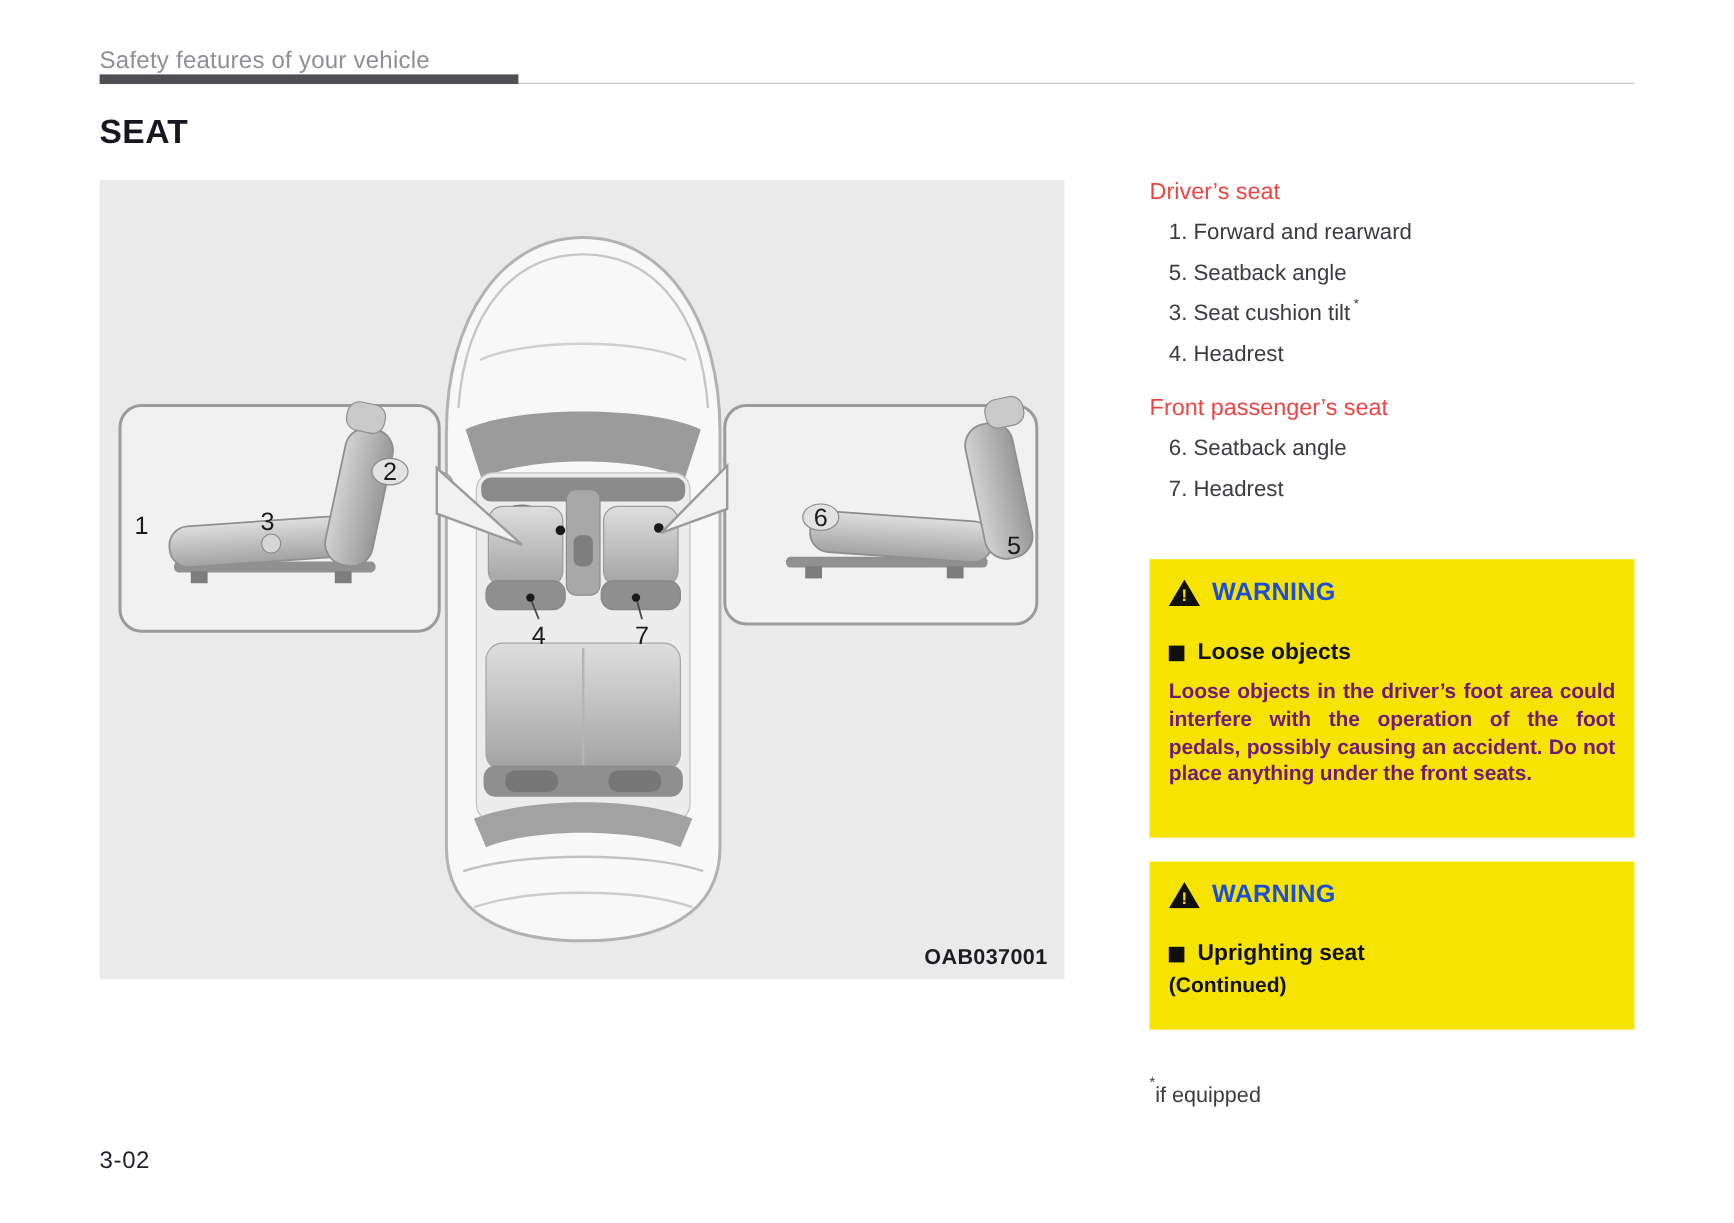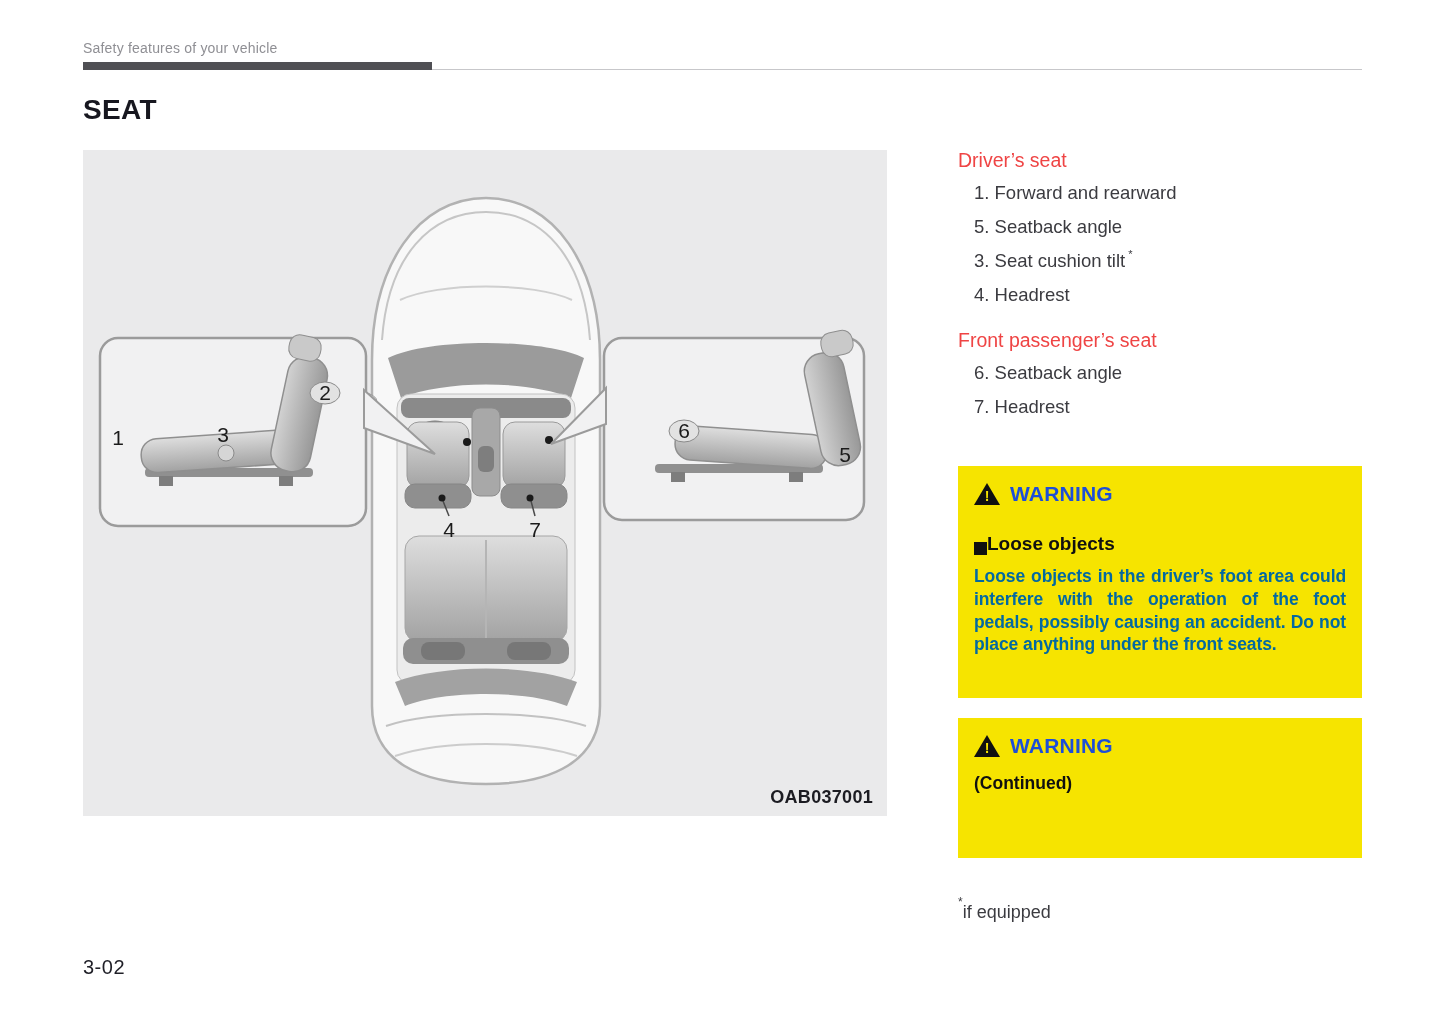--- a/index.html
+++ b/index.html
@@ -4,21 +4,21 @@
 <style>
   * { margin:0; padding:0; box-sizing:border-box; }
   html,body { background:#ffffff; }
   body {
     width:1445px; height:1019px; position:relative;
     font-family:"Liberation Sans", sans-serif;
     color:#2d2d33; overflow:hidden;
   }
   .header-text {
     position:absolute; left:83px; top:40px;
-    font-size:14px; color:#8f8f94; letter-spacing:.2px;
+    font-size:20px; color:#8f8f94; letter-spacing:.2px;
   }
   .header-rule {
     position:absolute; left:83px; top:69px; width:1279px; height:1px;
     background:#c7c7ca;
   }
   .header-bar {
     position:absolute; left:83px; top:62px; width:349px; height:8px;
     background:#4f4f54;
   }
   .seat-title {
@@ -60,30 +60,30 @@
     width:26px; height:22px; background:#101010;
     clip-path:polygon(50% 0, 100% 100%, 0 100%);
     display:flex; align-items:flex-end; justify-content:center;
     flex:0 0 auto;
   }
   .warn-excl {
     color:#f6e400; font-size:14px; font-weight:bold; line-height:1;
     padding-bottom:2px;
   }
   .warn-title { font-size:21px; font-weight:bold; color:#1d4ed8; letter-spacing:.2px; }
-  .warn-sub-row { display:flex; align-items:flex-end; margin-top:27px; }
+  .warn-sub-row { display:flex; align-items:center; gap:11px; margin-top:27px; }
   .warn-box.warn2 .warn-sub-row { margin-top:26px; }
   .warn-square { width:13px; height:13px; background:#101010; flex:0 0 auto; }
   .warn-sub { font-size:19px; font-weight:bold; color:#101010; }
   .warn-body {
-    margin-top:10px; font-size:17.5px; font-weight:bold; color:#0369a1;
+    margin-top:10px; font-size:17.5px; font-weight:bold; color:#701a75;
     text-align:justify; line-height:1.3; letter-spacing:-0.1px;
   }
   .warn-cont {
-    margin-top:15px; font-size:17.5px; font-weight:bold; color:#101010;
+    margin-top:5px; font-size:17.5px; font-weight:bold; color:#101010;
   }
   .footnote {
     position:absolute; left:958px; top:900px;
     font-size:18px; color:#3b3b40;
   }
   .footnote sup { font-size:12px; position:relative; top:-5px; }
   .page-number {
     position:absolute; left:83px; top:956px;
     font-size:20px; color:#1f1f27; letter-spacing:.5px;
   }
@@ -237,20 +237,24 @@
     <p class="warn-body">Loose objects in the driver’s foot area could interfere with the operation of the foot pedals, possibly causing an accident. Do not place anything under the front seats.</p>
   </div>
 
   <div class="warn-box warn2">
     <div class="warn-title-row">
       <span class="warn-icon">
           <span class="warn-excl">!</span>
         </span>
       <span class="warn-title">WARNING</span>
     </div>
+    <div class="warn-sub-row">
+      <span class="warn-square"></span>
+      <span class="warn-sub">Uprighting seat</span>
+    </div>
     <div class="warn-cont">(Continued)</div>
   </div>
 
   <div class="footnote">
     <sup>*</sup><span>if equipped</span>
   </div>
 
   <div class="page-number">3-02</div>
 
 </div>

